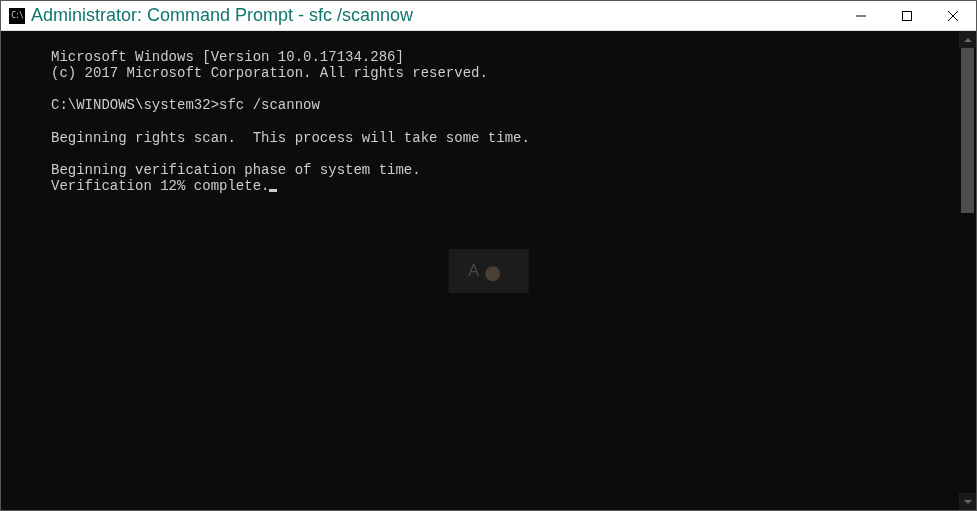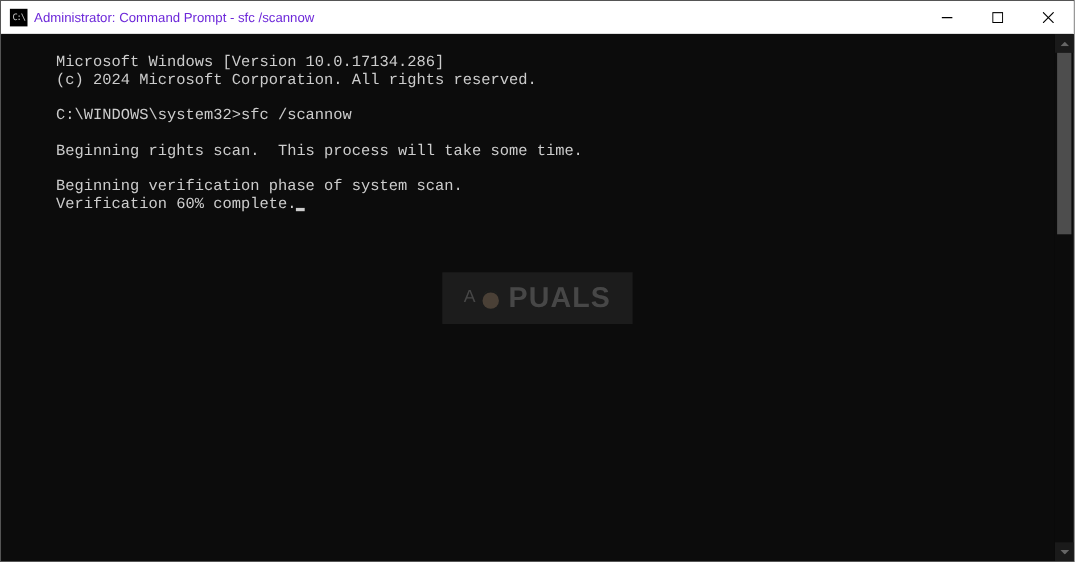--- a/index.html
+++ b/index.html
@@ -39,22 +39,22 @@
       align-items: center;
       justify-content: center;
       margin-right: 6px;
       font-size: 8px;
       color: #ccc;
       font-family: monospace;
       letter-spacing: -1px;
       line-height: 1;
     }
     .titlebar-text {
-      font-size: 12px;
-      color: #6d28d9;
+      font-size: 18px;
+      color: #0f766e;
       flex: 1;
     }
     .window-controls {
       display: flex;
       height: 100%;
     }
     .window-btn {
       width: 46px;
       height: 100%;
       display: flex;
@@ -179,28 +179,28 @@
         <svg width="10" height="10" viewBox="0 0 10 10">
             <line x1="0" y1="0" x2="10" y2="10"></line>
             <line x1="10" y1="0" x2="0" y2="10"></line>
           </svg>
       </div>
     </div>
   </div>
   <div class="terminal-area">
     <div class="terminal">
 <span class="terminal-line">Microsoft Windows [Version 10.0.17134.286]</span>
-<span class="terminal-line">(c) 2024 Microsoft Corporation. All rights reserved.</span>
+<span class="terminal-line">(c) 2017 Microsoft Corporation. All rights reserved.</span>
 <span class="terminal-line"></span>
 <span class="terminal-line">C:\WINDOWS\system32&gt;sfc /scannow</span>
 <span class="terminal-line"></span>
 <span class="terminal-line">Beginning rights scan.  This process will take some time.</span>
 <span class="terminal-line"></span>
-<span class="terminal-line">Beginning verification phase of system scan.</span>
-<span class="terminal-line">Verification 60% complete.</span><span class="cursor"></span>
+<span class="terminal-line">Beginning verification phase of system time.</span>
+<span class="terminal-line">Verification 12% complete.</span><span class="cursor"></span>
     </div>
     <div class="scrollbar">
       <div class="scroll-btn">
         <svg width="8" height="4" viewBox="0 0 8 4">
             <polygon points="4,0 8,4 0,4" fill="#666"></polygon>
           </svg>
       </div>
       <div class="scroll-track">
         <div class="scroll-thumb"></div>
       </div>
@@ -209,16 +209,15 @@
             <polygon points="4,4 8,0 0,0" fill="#666"></polygon>
           </svg>
       </div>
     </div>
     <div class="watermark">
       <span class="watermark-a">A</span>
         <svg class="watermark-logo" viewBox="0 0 30 30">
         <circle cx="15" cy="18" r="8" fill="rgba(120,100,80,0.5)"></circle>
         <path d="M 8 12 Q 15 4 22 12 L 20 10 Q 15 6 10 10 Z" fill="rgba(60,100,60,0.5)"></path>
       </svg>
-        <span class="watermark-text">PUALS</span>
     </div>
   </div>
 </div>
 
 </body></html>

